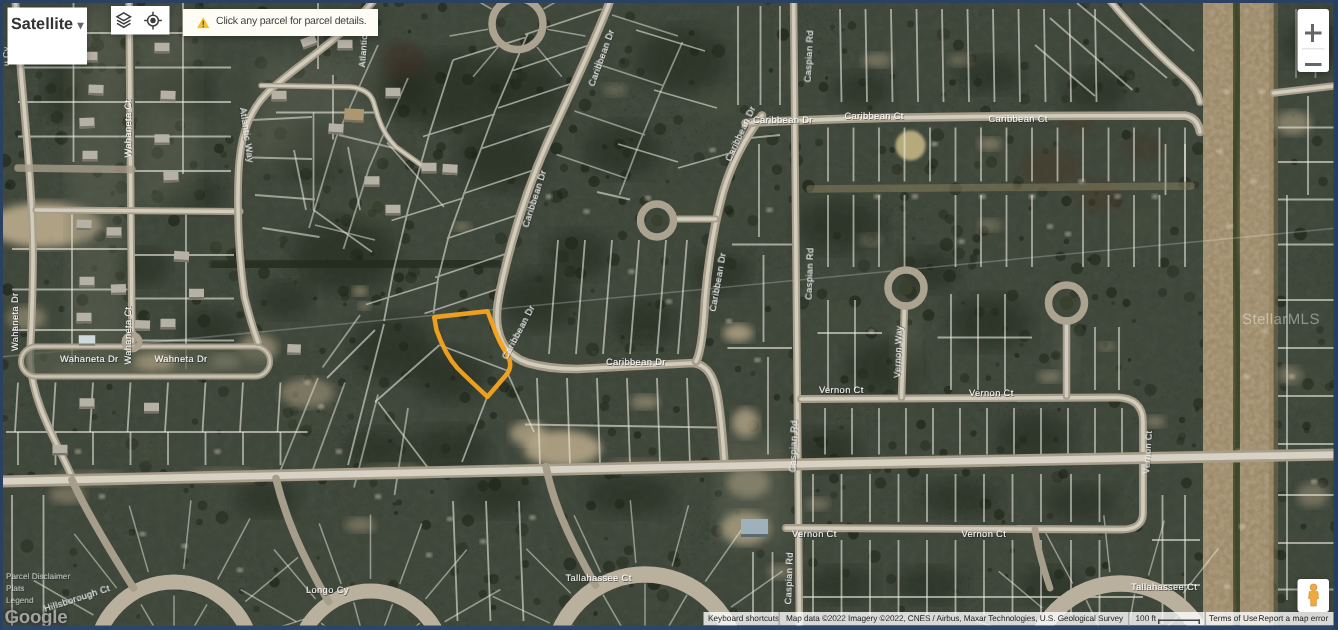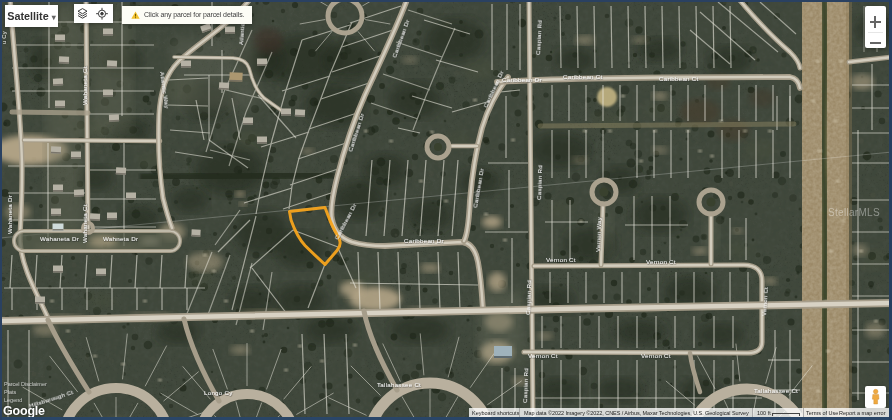--- a/index.html
+++ b/index.html
@@ -1840,21 +1840,21 @@
       <text x="4" y="394">Plats</text>
       <text x="4" y="402">Legend</text>
     </g>
 </svg>
 
 <div style="position:absolute;left:0;top:0;width:892px;height:2.2px;background:#2a4161;z-index:30"></div>
 <div style="position:absolute;left:0;top:416.5px;width:892px;height:3.2px;background:#2a4668;z-index:30"></div>
 <div style="position:absolute;left:0;top:0;width:1.8px;height:420px;background:#2a4161;z-index:30"></div>
 <div style="position:absolute;left:889px;top:0;width:2.8px;height:420px;background:#263e60;z-index:30"></div>
 
-<div class="box" style="left:5px;top:5px;width:53px;height:22px;z-index:20;text-align:center">
+<div class="box" style="left:5px;top:5px;width:53px;height:38px;z-index:20;text-align:center">
 <span style="font-size:10.8px;font-weight:bold;color:#333;line-height:22px">Satellite <span style="font-size:8px;color:#666">▾</span></span></div>
 
 <div class="box" style="left:74px;top:3.5px;width:39px;height:19.5px;z-index:20">
 <svg width="39" height="19.5" viewBox="0 0 39 19.5">
 <g stroke="#3d3d3d" stroke-width="1.0" fill="none">
 <path d="M 8.5,9.8 L 13,7.2 8.5,4.6 4,7.2 Z"></path>
 <path d="M 4,9.4 L 8.5,12 13,9.4"></path>
 <path d="M 4,11.6 L 8.5,14.2 13,11.6"></path>
 <circle cx="28" cy="9.7" r="3.6"></circle>
 <circle cx="28" cy="9.7" r="1.3" fill="#3a3a3a"></circle>
@@ -1882,21 +1882,21 @@
 </div>
 
 <div class="box" style="left:864.5px;top:386px;width:21.5px;height:21.5px;border-radius:2px;z-index:20">
 <svg width="21.5" height="21.5" viewBox="0 0 21.5 21.5">
 <g fill="#efa93f" stroke="#c9892b" stroke-width="0.4">
 <circle cx="10.7" cy="5.6" r="2.3"></circle>
 <path d="M 7.8,8.4 L 13.6,8.4 14.0,13.2 12.6,13.2 12.6,18 8.8,18 8.8,13.2 7.4,13.2 Z"></path>
 </g>
     </svg></div>
 
-<div style="position:absolute;left:3px;top:403.5px;z-index:20;color:#ffffff;font-size:12.5px;font-weight:bold;letter-spacing:-0.2px;text-shadow:0 0 3px rgba(0,0,0,.6)">Google</div>
+<div style="position:absolute;left:3px;top:403.5px;z-index:20;color:#a3a3a3;font-size:12.5px;font-weight:bold;letter-spacing:-0.2px;text-shadow:0 0 3px rgba(0,0,0,.6)">Google</div>
 
 <div style="position:absolute;left:469px;top:408.2px;width:423px;height:8.6px;background:rgba(255,255,255,.8);z-index:20;font-size:5.5px;color:#1d1d1d;white-space:nowrap">
 <span style="position:absolute;left:3px;top:1.5px">Keyboard shortcuts</span>
 <span style="position:absolute;left:50px;top:0;height:8.6px;border-left:1px solid #aaa"></span>
 <span style="position:absolute;left:55px;top:1.5px;letter-spacing:-0.06px">Map data ©2022 Imagery ©2022, CNES / Airbus, Maxar Technologies, U.S. Geological Survey</span>
 <span style="position:absolute;left:283px;top:0;height:8.6px;border-left:1px solid #aaa"></span>
 <span style="position:absolute;left:288px;top:1.5px">100 ft</span>
 <span style="position:absolute;left:303px;top:4.5px;width:26px;border-top:1px solid #444;border-left:1px solid #444;border-right:1px solid #444;height:2.5px"></span>
 <span style="position:absolute;left:334px;top:0;height:8.6px;border-left:1px solid #aaa"></span>
 <span style="position:absolute;left:337px;top:1.5px">Terms of Use</span>

